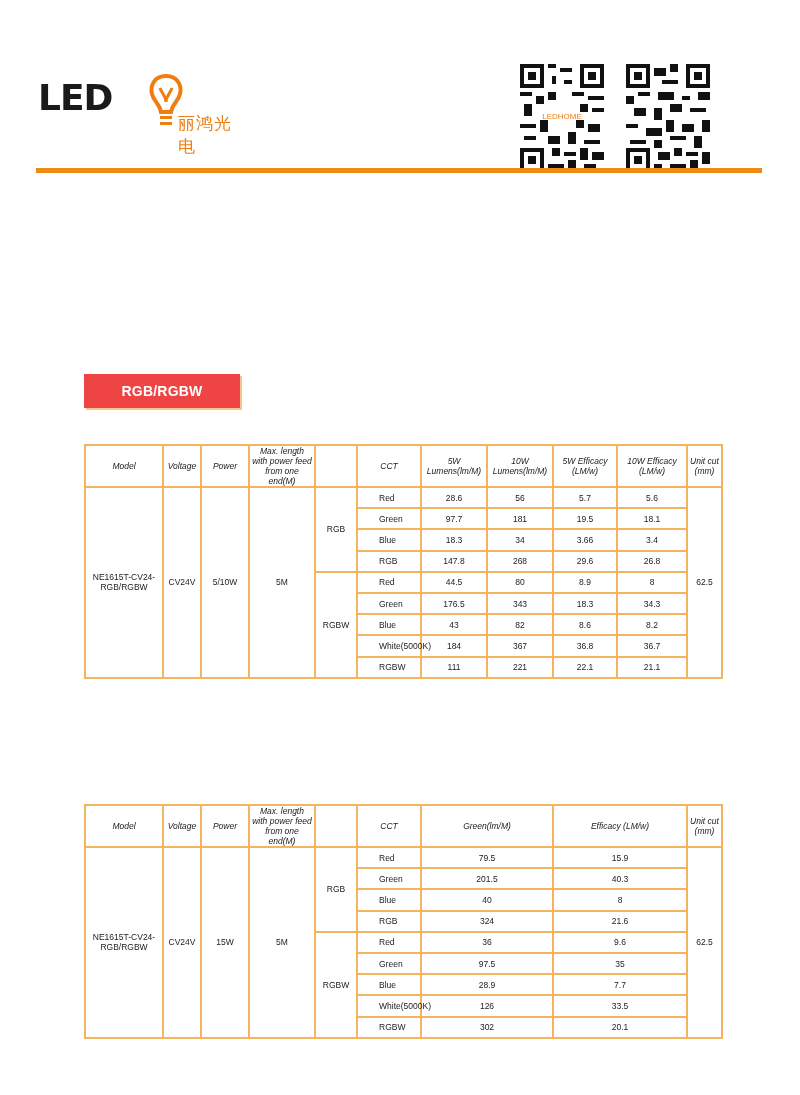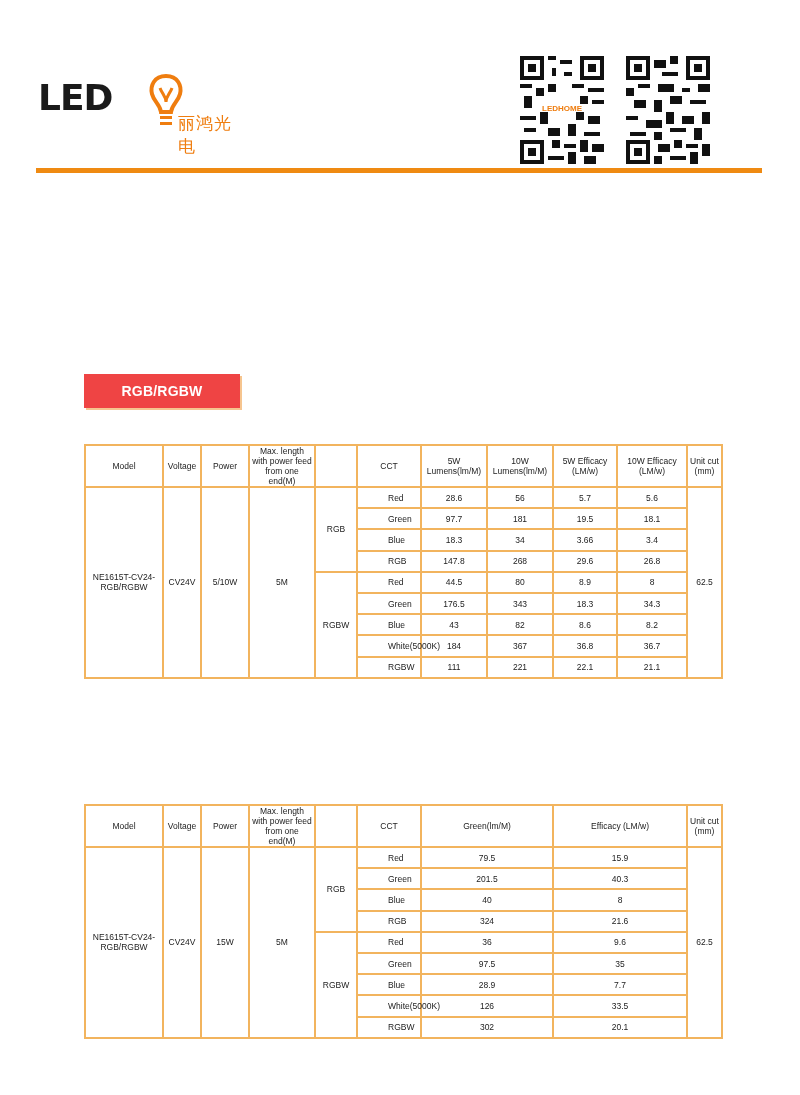--- a/index.html
+++ b/index.html
@@ -6,35 +6,35 @@
   html, body { width: 800px; height: 1095px; background: #ffffff; overflow: hidden; }
   body { position: relative; font-family: "Liberation Sans", sans-serif; color: #222; }
 
   
   .logo { position: absolute; left: 38px; top: 72px; width: 210px; height: 62px; }
   .logo .led { position: absolute; left: 0; top: 6px; font-family: "DejaVu Sans", sans-serif; font-weight: bold; font-size: 36px; letter-spacing: -1px; color: #1a1a1a; line-height: 40px; text-align: center; }
   .logo .home { position: absolute; left: 80px; top: 6px; font-family: "DejaVu Sans", sans-serif; font-weight: bold; font-size: 40px; color: #ef7d0f; line-height: 40px; letter-spacing: -1px; }
   .logo .bulb { position: absolute; left: 108px; top: 0px; width: 40px; height: 60px; }
   .logo .cn { position: absolute; left: 140px; top: 40px; font-family: "DejaVu Sans", sans-serif; font-size: 17px; color: #ef7d0f; letter-spacing: 1px; }
 
-  .qr { position: absolute; top: 56px; width: 84px; height: 108px; background: #15803d; font-weight: bold; }
+  .qr { position: absolute; top: 64px; width: 84px; height: 108px; background: #15803d; }
   .qr svg { display: block; }
   .qr1 { left: 520px; }
   .qr2 { left: 626px; }
 
   .header-rule { position: absolute; left: 36px; top: 168px; width: 726px; height: 5px; background: #ef8a12; }
 
   
   .section-title { position: absolute; left: 84px; top: 374px; width: 156px; height: 34px; background: #ef4444; color: #fff; font-weight: bold; font-size: 14px; line-height: 34px; text-align: center; letter-spacing: 0.2px; box-shadow: 2px 2px 0 #f6c58f; }
 
   
   table.spec { position: absolute; left: 84px; border-collapse: collapse; font-size: 8.5px; color: #222; table-layout: fixed; }
   table.spec td { border: 2px solid #f2b45e; text-align: center; vertical-align: middle; padding: 0 2px; line-height: 10px; }
-  table.spec td.lbl { text-align: left; padding-left: 30px; }
-  table.spec tr.head td { height: 38px; }
+  table.spec td.lbl { text-align: left; padding-left: 21px; }
+  table.spec tr.head td { height: 38px; font-style: italic; }
   table.spec tr.row td { height: 21.2px; }
   #t1 { top: 444px; width: 637px; }
   #t2 { top: 804px; width: 637px; }
 </style>
 </head>
 <body>
 
 <div class="logo">
   <span class="led">LED</span>
   <svg class="bulb" viewBox="0 0 40 60">

